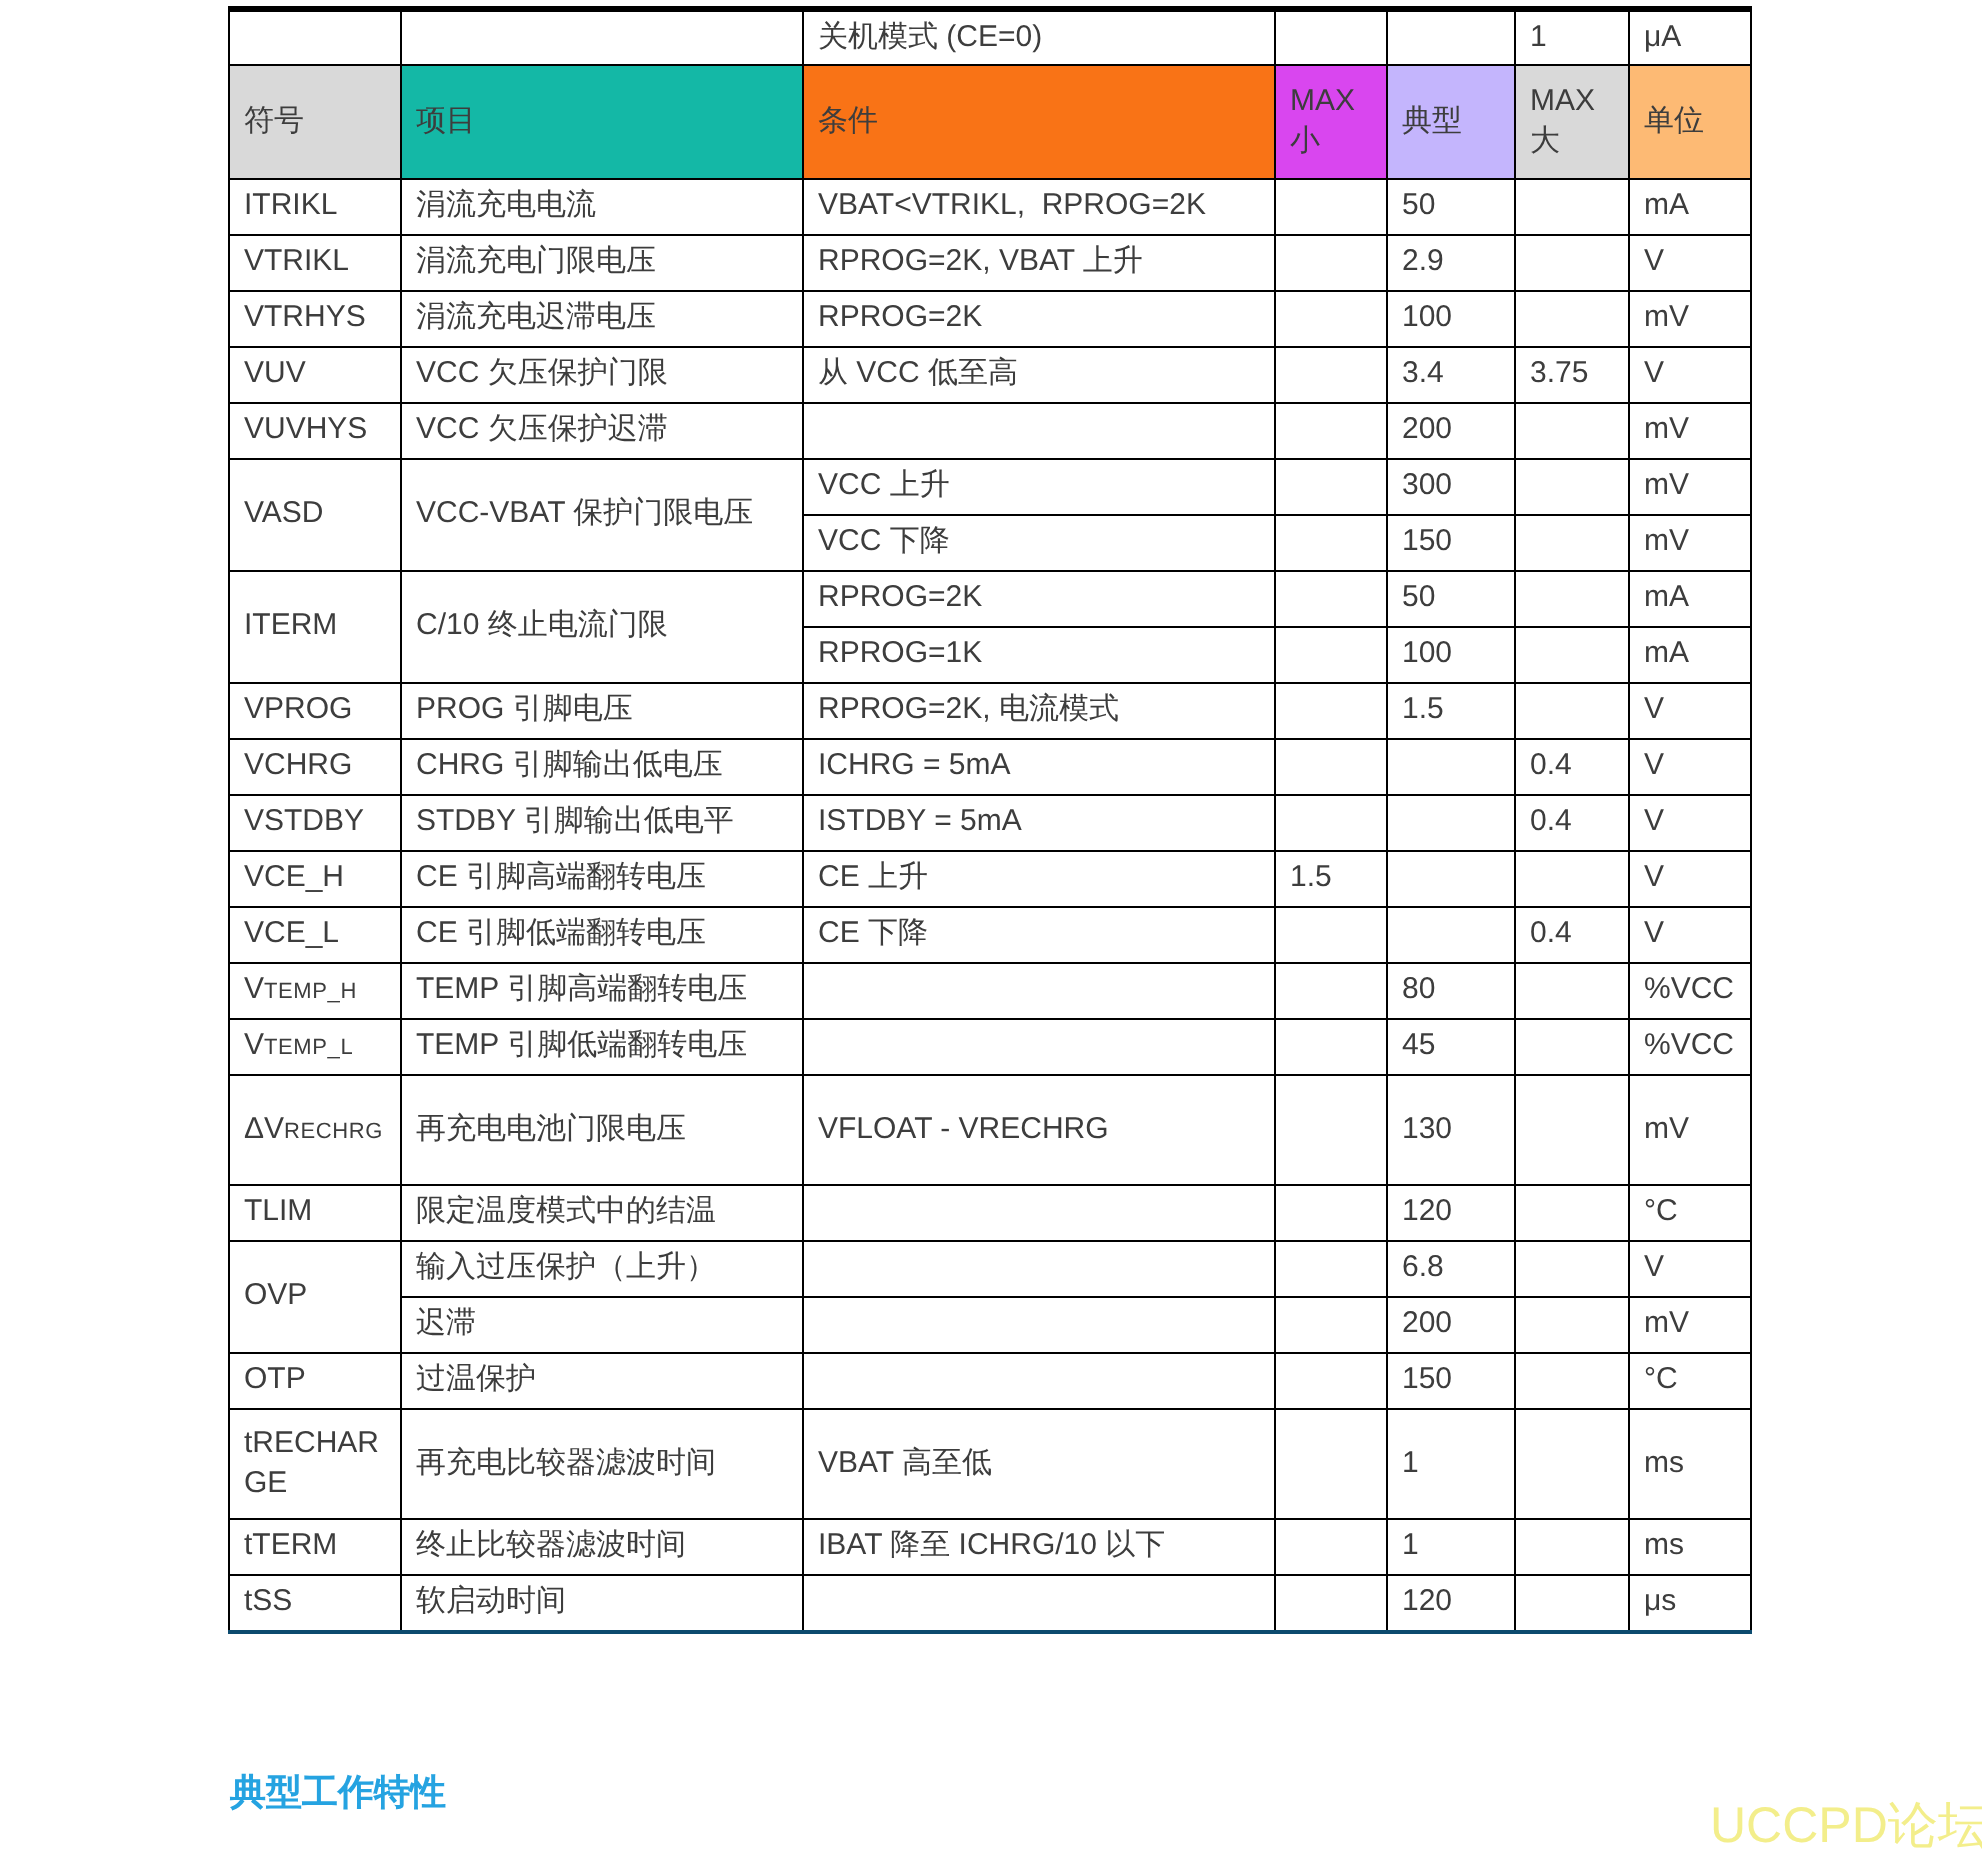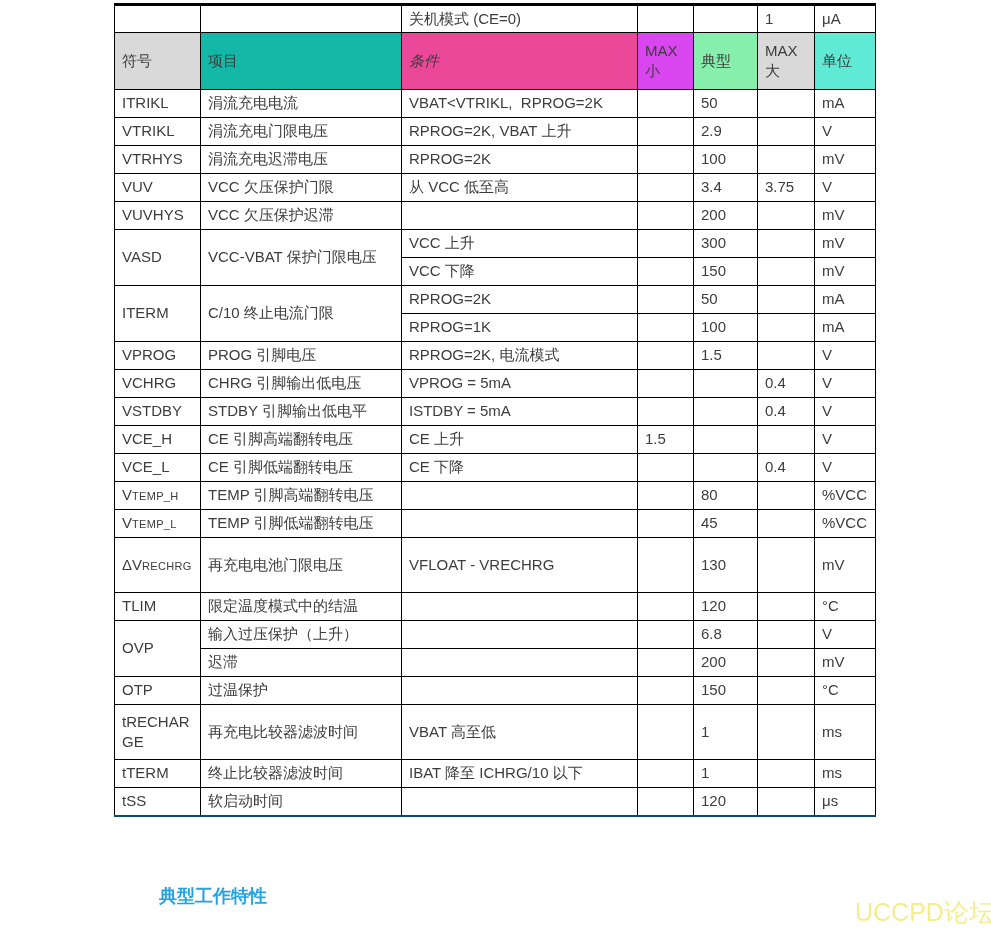--- a/index.html
+++ b/index.html
@@ -35,21 +35,20 @@
   tr.last-row td { border-bottom: 2px solid #0c4a6e; }
   td.sym { word-break: break-all; margin-top: 33px; }
   td.sym .subscale { font-size: 11px; letter-spacing: 0.3px; }
   td.cond { white-space: pre-wrap; }
   .section-heading {
     position: absolute;
     left: 115px; top: 884px;
     font-size: 18px;
     font-weight: bold;
     color: #25a3e1;
-    margin-left: 44px;
   }
   .watermark {
     position: absolute;
     left: 855px; top: 896px;
     font-size: 25px;
     color: #f3ee8b;
     white-space: nowrap;
   }
 </style>
 </head>
@@ -71,25 +70,25 @@
         <td class="item"></td>
         <td class="cond">关机模式 (CE=0)</td>
         <td class="min"></td>
         <td class="typ"></td>
         <td class="max">1</td>
         <td class="unit">μA</td>
       </tr>
       <tr class="header-row">
         <th style="background: rgb(217, 217, 217); margin-top: 31px;">符号</th>
         <th style="background: #14b8a6;">项目</th>
-        <th style="background: #ec4899; font-style: italic;">条件</th>
+        <th style="background: #f97316;">条件</th>
         <th style="background: #d946ef;">MAX 小</th>
-        <th style="background: #86efac; margin-left: 28px;">典型</th>
+        <th style="background: #c4b5fd; margin-left: 28px;">典型</th>
         <th style="background: rgb(217, 217, 217);">MAX 大</th>
-        <th style="background: #5eead4;">单位</th>
+        <th style="background: #fdba74;">单位</th>
       </tr>
       <tr class="h-normal">
         <td class="sym">ITRIKL</td>
         <td class="item">涓流充电电流</td>
         <td class="cond">VBAT&lt;VTRIKL,  RPROG=2K</td>
         <td class="min"></td>
         <td class="typ">50</td>
         <td class="max"></td>
         <td class="unit">mA</td>
       </tr>
@@ -166,21 +165,21 @@
         <td class="item">PROG 引脚电压</td>
         <td class="cond">RPROG=2K, 电流模式</td>
         <td class="min"></td>
         <td class="typ">1.5</td>
         <td class="max"></td>
         <td class="unit">V</td>
       </tr>
       <tr class="h-normal">
         <td class="sym">VCHRG</td>
         <td class="item">CHRG 引脚输出低电压</td>
-        <td class="cond">VPROG = 5mA</td>
+        <td class="cond">ICHRG = 5mA</td>
         <td class="min"></td>
         <td class="typ"></td>
         <td class="max">0.4</td>
         <td class="unit">V</td>
       </tr>
       <tr class="h-normal">
         <td class="sym">VSTDBY</td>
         <td class="item">STDBY 引脚输出低电平</td>
         <td class="cond">ISTDBY = 5mA</td>
         <td class="min"></td>

